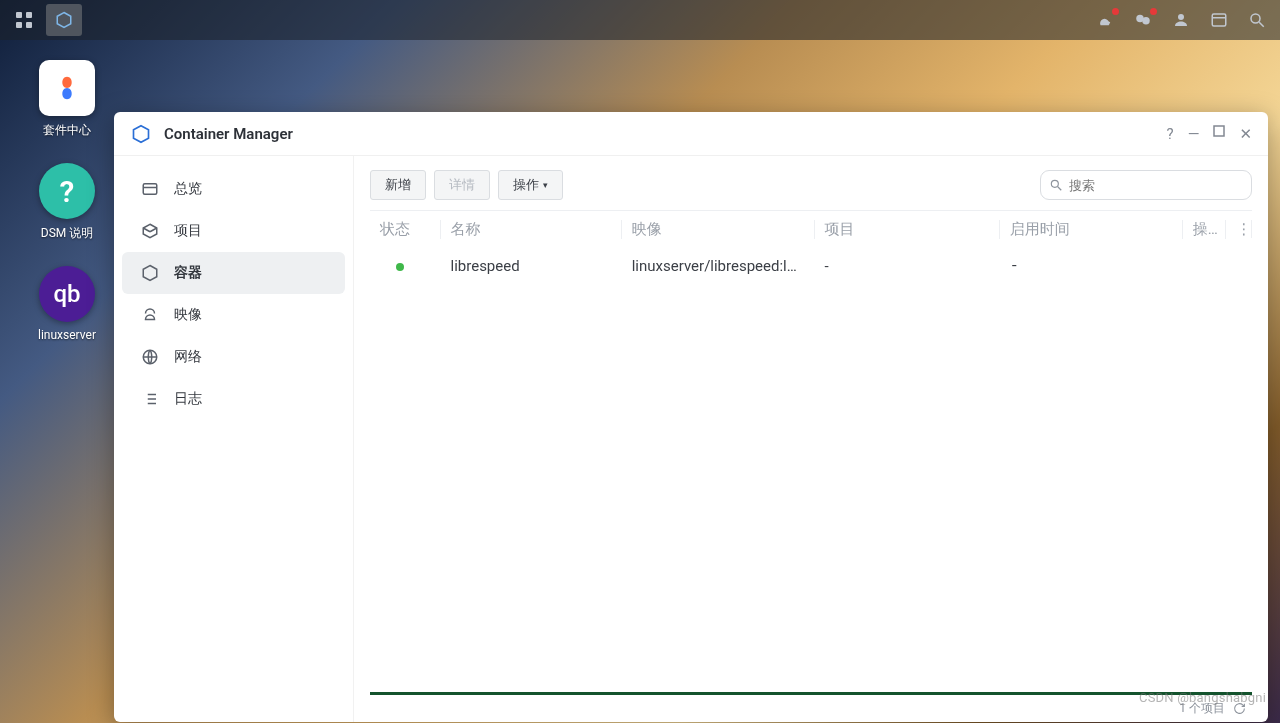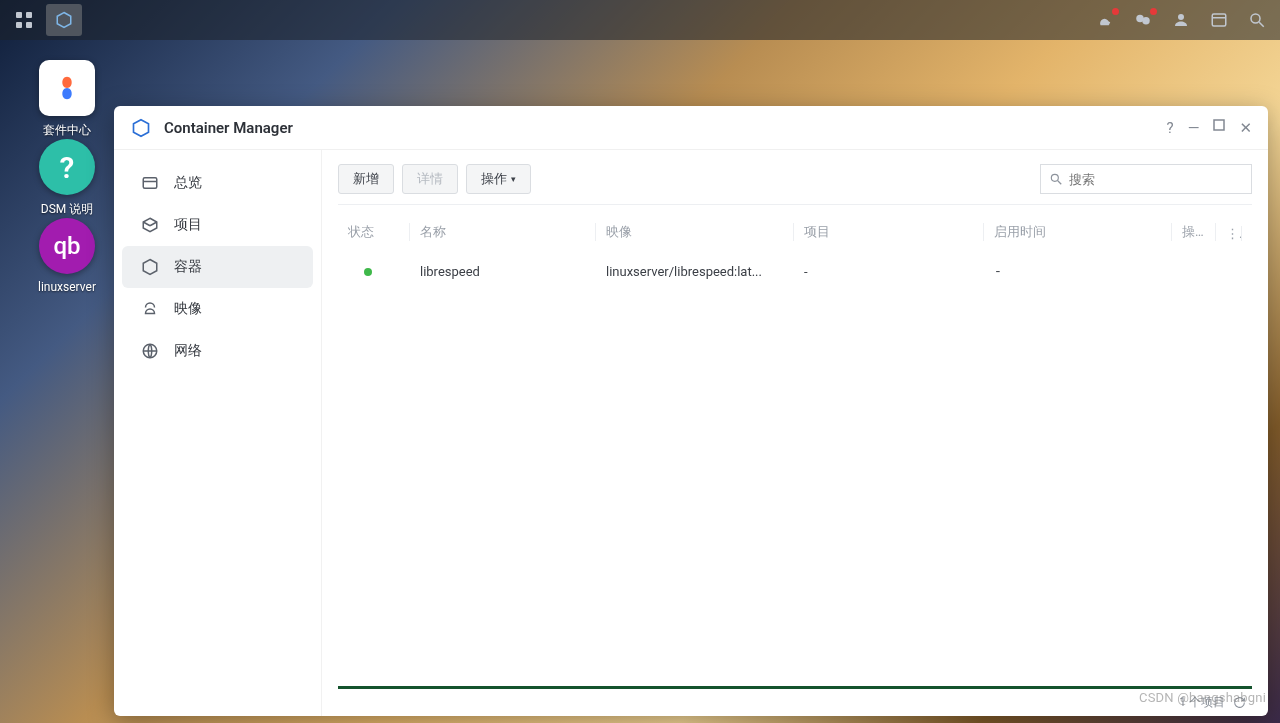--- a/index.html
+++ b/index.html
@@ -5,48 +5,48 @@
 * { margin:0; padding:0; box-sizing:border-box; font-family:-apple-system,BlinkMacSystemFont,"Segoe UI",Roboto,Arial,sans-serif; }
 body { width:1280px; height:723px; overflow:hidden; background:linear-gradient(135deg,#0f1e3a 0%,#445a82 20%,#b88d52 40%,#e3b46a 55%,#f4d696 70%,#825c2a 85%,#3b2a4a 100%); position:relative; }
 
 .taskbar { height:40px; background:rgba(28,32,40,0.55); display:flex; align-items:center; justify-content:space-between; padding:0 6px; }
 .tb-left,.tb-right { display:flex; align-items:center; gap:4px; }
 .tb-btn { width:36px; height:32px; display:flex; align-items:center; justify-content:center; color:#b0b8c4; border-radius:3px; cursor:pointer; position:relative; }
 .tb-btn.active { background:#4f555e; }
 .tb-right .tb-btn { width:34px; }
 .badge { position:absolute; top:4px; right:3px; width:7px; height:7px; background:#e63939; border-radius:50%; }
 
-.desk { position:absolute; left:22px; top:60px; display:flex; flex-direction:column; }
+.desk { position:absolute; left:22px; top:60px; display:flex; flex-direction:column; gap:24px; }
 .d-ic { width:90px; display:flex; flex-direction:column; align-items:center; cursor:pointer; }
 .d-img { width:56px; height:56px; border-radius:10px; margin-bottom:6px; display:flex; align-items:center; justify-content:center; box-shadow:0 2px 6px rgba(0,0,0,.35); }
 .d-lbl { font-size:12px; color:#fff; text-align:center; text-shadow:0 1px 2px rgba(0,0,0,.6); }
 
-.win { position:absolute; left:114px; top:106px; width:1154px; height:610px; background:#fff; border-radius:6px; box-shadow:0 6px 26px rgba(0,0,0,.35); display:flex; flex-direction:column; overflow:hidden; }
+.win { position:absolute; left:114px; top:112px; width:1154px; height:610px; background:#fff; border-radius:6px; box-shadow:0 6px 26px rgba(0,0,0,.35); display:flex; flex-direction:column; overflow:hidden; }
 .win-ti { height:44px; display:flex; align-items:center; padding:0 16px; border-bottom:1px solid #f0f0f0; }
 .win-ti-ic { width:22px; height:22px; margin-right:12px; display:flex; align-items:center; justify-content:center; }
 .win-ti-tx { font-size:15px; font-weight:600; color:#2d3138; }
 .win-ctl { margin-left:auto; display:flex; gap:14px; color:#828892; }
 .win-ctl span { cursor:pointer; font-size:15px; }
 .win-body { flex:1; display:flex; min-height:0; }
 
-.side { width:208px; border-right:1px solid #f1f1f1; padding:12px 0; }
+.side { width:240px; border-right:1px solid #f1f1f1; padding:12px 0; }
 .s-it { height:42px; display:flex; align-items:center; padding:0 18px; gap:14px; color:#34383f; font-size:14px; cursor:pointer; border-radius:6px; margin:0 8px; }
-.s-it.sel { background:#eef0f2; font-weight:400; }
+.s-it.sel { background:#eef0f2; font-weight:700; }
 .s-ic { width:20px; height:20px; display:flex; align-items:center; justify-content:center; color:#5b616b; }
 
 .main { flex:1; display:flex; flex-direction:column; padding:14px 16px 0; min-width:0; }
 .toolbar { display:flex; align-items:center; gap:8px; margin-bottom:10px; }
 .btn { height:30px; padding:0 14px; border:1px solid #dadde1; background:#f4f5f6; border-radius:3px; font-size:13px; color:#3c4048; cursor:pointer; display:flex; align-items:center; gap:4px; }
 .btn.disabled { color:#b6bbc2; cursor:default; }
 .btn .caret { font-size:9px; }
-.search { margin-left:auto; width:212px; height:30px; border:1px solid #dadde1; border-radius:0; display:flex; align-items:center; padding:0 8px; color:#8d939c; font-size:13px; gap:6px; }
+.search { margin-left:auto; width:212px; height:30px; border:1px solid #dadde1; border-radius:9px; display:flex; align-items:center; padding:0 8px; color:#8d939c; font-size:13px; gap:6px; }
 .search input { border:none; outline:none; flex:1; font-size:13px; background:transparent; }
 
 .tbl { flex:1; border-top:1px solid #edeff2; display:flex; flex-direction:column; min-height:0; }
-.thead,.trow { display:flex; align-items:flex-end; font-size:13px; }
+.thead,.trow { display:flex; align-items:center; font-size:15px; }
 .thead { height:36px; color:#9aa0a9; }
 .trow { height:38px; color:#3b3f46; }
 .cell { padding:0 10px; overflow:hidden; text-overflow:ellipsis; white-space:nowrap; border-right:1px solid transparent; }
 .thead .cell { border-right:1px solid #edeff2; }
 .c-st{width:72px;} .c-nm{width:186px;} .c-im{width:198px;} .c-pj{width:190px;} .c-up{width:188px;font-family:Liberation Mono, monospace;} .c-op{width:44px;} .c-more{width:26px;text-align:center;}
 .dot { width:8px; height:8px; border-radius:50%; background:#3fb84a; display:inline-block; margin-left:16px; }
 .foot { height:30px; display:flex; align-items:center; justify-content:flex-end; gap:8px; color:#8d939c; font-size:12px; padding-right:6px; border-top:3px solid #14532d; }
 .watermark { position:absolute; bottom:18px; right:14px; font-size:13px; color:rgba(120,120,120,.55); letter-spacing:.2px; }
 svg { display:block; }
 </style>
@@ -114,21 +114,21 @@
       </div>
     <div class="d-lbl">套件中心</div>
   </div>
   <div class="d-ic">
     <div class="d-img" style="background:#2dbfa8;border-radius:50%">
         <span style="color:#fff;font-size:30px;font-weight:600">?</span>
       </div>
     <div class="d-lbl">DSM 说明</div>
   </div>
   <div class="d-ic">
-    <div class="d-img" style="background:#a21caf;border-radius:50%">
+    <div class="d-img" style="background:#4c1d95;border-radius:50%">
         <span style="color:#fff;font-size:24px;font-weight:500">qb</span>
       </div>
     <div class="d-lbl">linuxserver</div>
   </div>
 </div>
 
 <div class="win">
   <div class="win-ti">
     <div class="win-ti-ic">
         <svg width="20" height="20" viewBox="0 0 24 24" fill="none" stroke="#2b6fd6" stroke-width="2">
@@ -186,20 +186,33 @@
           <span>映像</span>
         </div>
       <div class="s-it">
           <span class="s-ic">
             <svg width="18" height="18" viewBox="0 0 24 24" fill="none" stroke="currentColor" stroke-width="2">
               <circle cx="12" cy="12" r="9"></circle>
               <path d="M3 12h18M12 3c3 3 3 15 0 18M12 3c-3 3-3 15 0 18"></path>
             </svg>
           </span>
           <span>网络</span>
+        </div>
+      <div class="s-it">
+          <span class="s-ic">
+            <svg width="18" height="18" viewBox="0 0 24 24" fill="none" stroke="currentColor" stroke-width="2">
+              <line x1="5" y1="6" x2="5" y2="6"></line>
+              <line x1="9" y1="6" x2="20" y2="6"></line>
+              <line x1="5" y1="12" x2="5" y2="12"></line>
+              <line x1="9" y1="12" x2="20" y2="12"></line>
+              <line x1="5" y1="18" x2="5" y2="18"></line>
+              <line x1="9" y1="18" x2="20" y2="18"></line>
+            </svg>
+          </span>
+          <span>日志</span>
         </div>
     </div>
     <div class="main">
       <div class="toolbar">
         <div class="btn">
             <span>新增</span>
           </div>
         <div class="btn disabled">
             <span>详情</span>
           </div>

